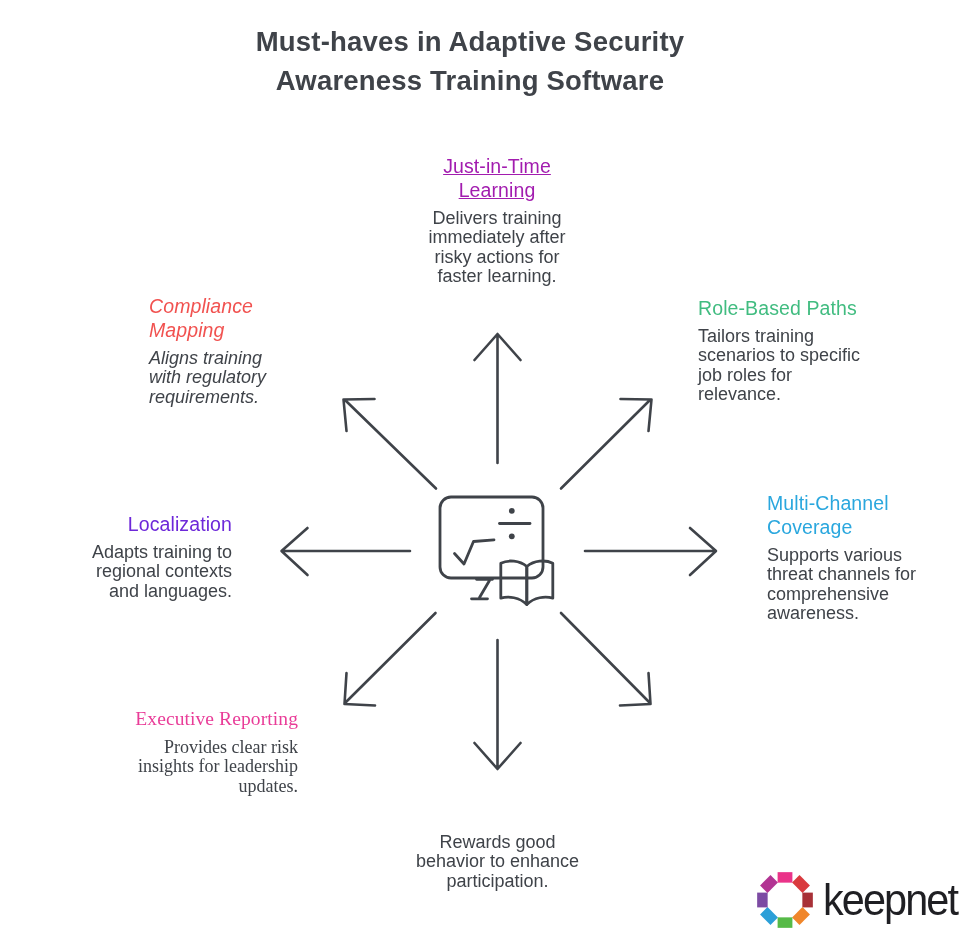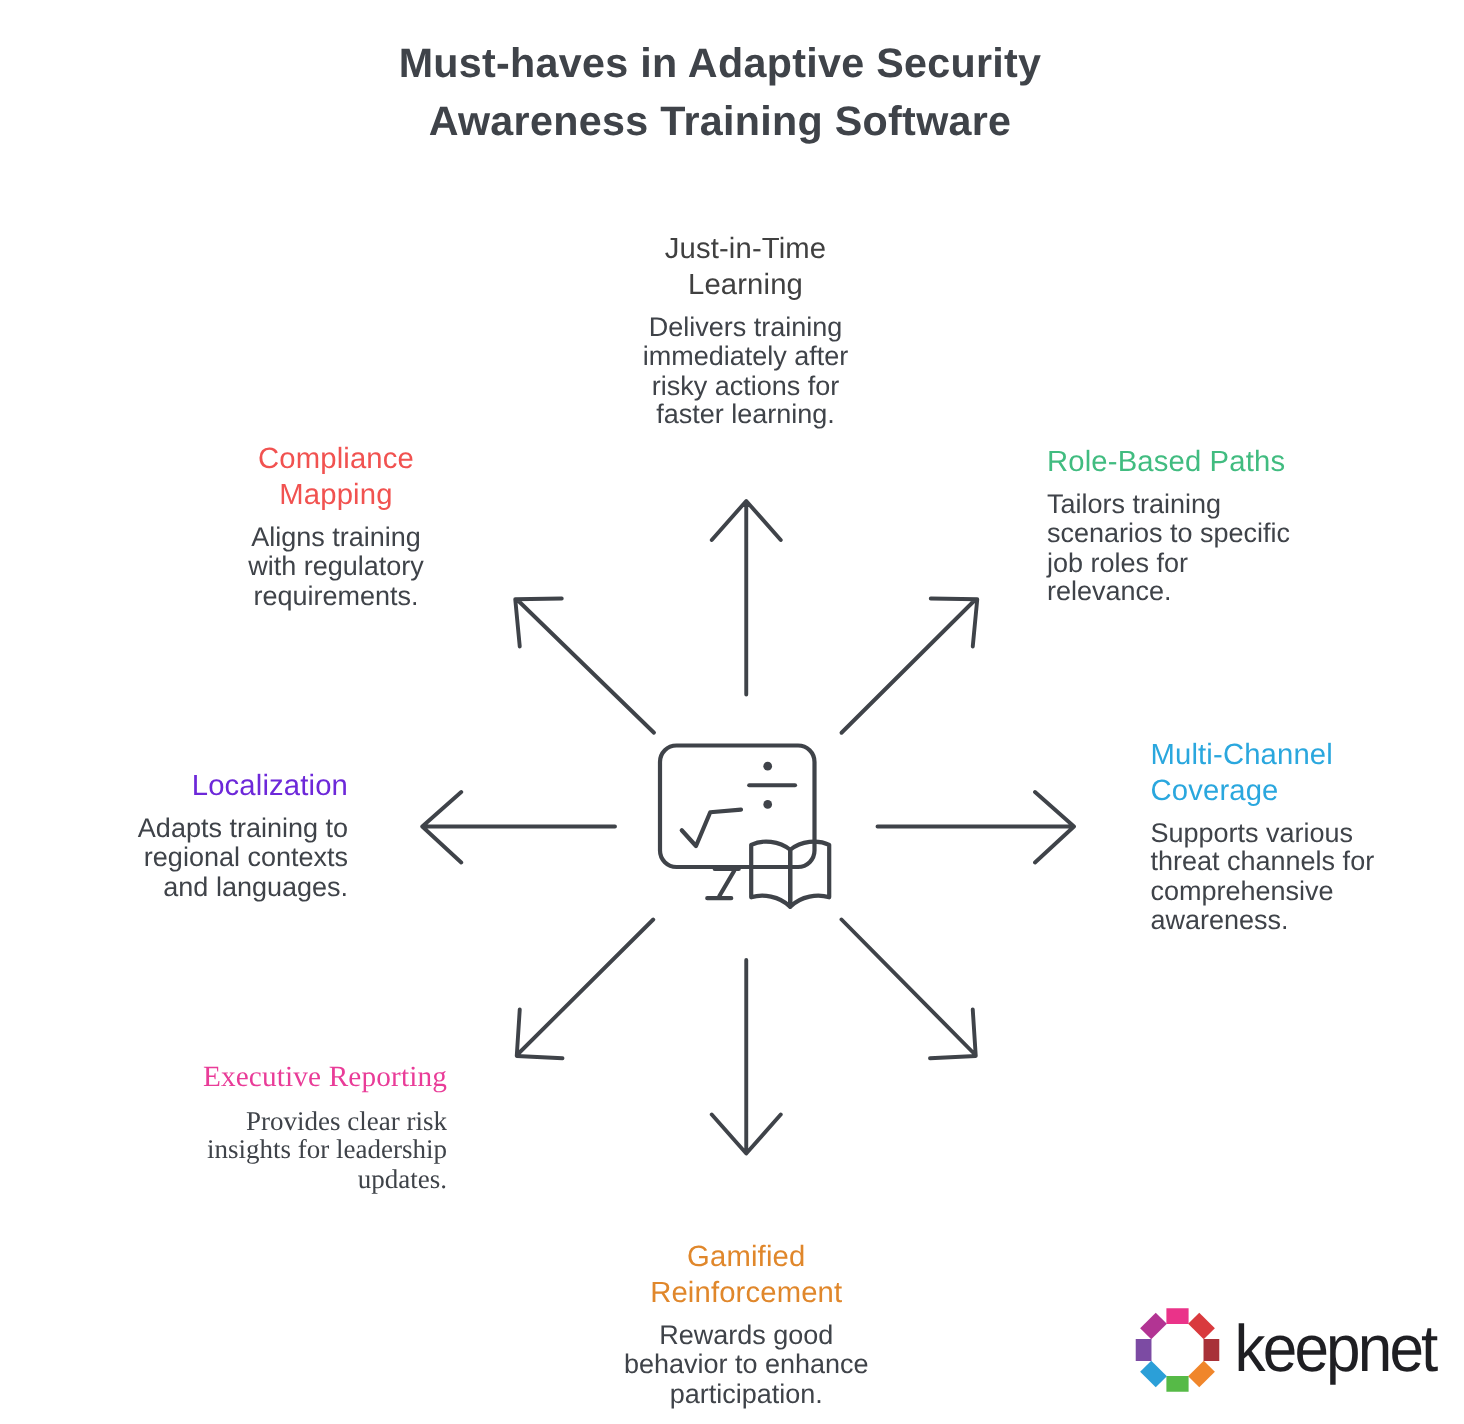--- a/index.html
+++ b/index.html
@@ -7,21 +7,21 @@
     width: 976px; height: 949px;
     background: #ffffff;
     font-family: "Liberation Sans", sans-serif;
     position: relative;
     overflow: hidden;
   }
   .stage { position: absolute; inset: 0; width: 976px; height: 949px; }
 
   .page-title {
     position: absolute;
-    top: 22px; left: 210px; width: 540px;
+    top: 22px; left: 200px; width: 540px;
     text-align: center;
     font-size: 27.5px; font-weight: 700;
     line-height: 39px;
     color: #3f4349;
     letter-spacing: 0.2px;
   }
 
   .node { position: absolute; }
   .node-title {
     font-size: 19.5px;
@@ -87,51 +87,50 @@
       <path d="M454.5 553.5 L464 564 L473.5 541.5 L494 539.8"></path>
       <path d="M476.5 579.3 L492.5 579.3 M489.5 580.5 L479.5 597.5 M471.5 598.8 L487.5 598.8"></path>
       <g>
         <path d="M526.8 566.5 C519.5 560.5 508.5 559.5 500.8 563.2 L500.8 598.2 C508.5 595.8 519.5 597.3 526.8 604.5 Z"></path>
         <path d="M526.8 566.5 C534.1 560.5 545.1 559.5 552.8 563.2 L552.8 598.2 C545.1 595.8 534.1 597.3 526.8 604.5 Z"></path>
       </g>
     </g>
   </svg>
 
   <div class="node" style="left:422px; top:154px; width:150px; text-align:center;">
-    <div class="node-title" style="color: #404040;">Just-in-Time Learning</div>
+    <div class="node-title" style="color: #a21caf; text-decoration: underline;">Just-in-Time Learning</div>
     <div class="node-desc">Delivers training immediately after risky actions for faster learning.</div>
   </div>
 
   <div class="node" style="left:767px; top:491px; width:150px; text-align:left;">
     <div class="node-title" style="color: rgb(42, 167, 222);">Multi-Channel Coverage</div>
     <div class="node-desc">Supports various threat channels for comprehensive awareness.</div>
   </div>
 
   <div class="node" style="left:698px; top:296px; width:170px; text-align:left;">
     <div class="node-title" style="color: rgb(65, 188, 128);">Role-Based Paths</div>
     <div class="node-desc">Tailors training scenarios to specific job roles for relevance.</div>
   </div>
 
 
   <div class="node" style="left:415px; top:826px; width:165px; text-align:center;">
-    <div class="node-title" style="color: rgb(224, 135, 43);">Gamified Reinforcement</div>
     <div class="node-desc">Rewards good behavior to enhance participation.</div>
   </div>
 
   <div class="node" style="left:128px; top:707px; width:170px; text-align:right;font-family:Liberation Serif, serif;">
     <div class="node-title" style="color: rgb(233, 60, 152);">Executive Reporting</div>
     <div class="node-desc">Provides clear risk insights for leadership updates.</div>
   </div>
 
   <div class="node" style="left:62px; top:512px; width:170px; text-align:right;">
     <div class="node-title" style="color: #6d28d9;">Localization</div>
     <div class="node-desc">Adapts training to regional contexts and languages.</div>
   </div>
 
-  <div class="node" style="left:149px; top:294px; width:150px; text-align:center;">
+  <div class="node" style="left:149px; top:294px; width:150px; text-align:left;font-style:italic;">
     <div class="node-title" style="color: rgb(241, 82, 80);">Compliance Mapping</div>
     <div class="node-desc">Aligns training with regulatory requirements.</div>
   </div>
 
   <div class="logo">
     <svg width="66" height="66" viewBox="0 0 66 66" fill="none" stroke-width="10.5">
       <line x1="25.6" y1="10.4" x2="40.4" y2="10.4" style="stroke: rgb(234, 51, 137);"></line>
       <line x1="43.8" y1="11.8" x2="54.2" y2="22.2" style="stroke: rgb(217, 58, 62);"></line>
       <line x1="55.6" y1="25.6" x2="55.6" y2="40.4" style="stroke: rgb(168, 49, 56);"></line>
       <line x1="54.2" y1="43.8" x2="43.8" y2="54.2" style="stroke: rgb(240, 134, 43);"></line>

